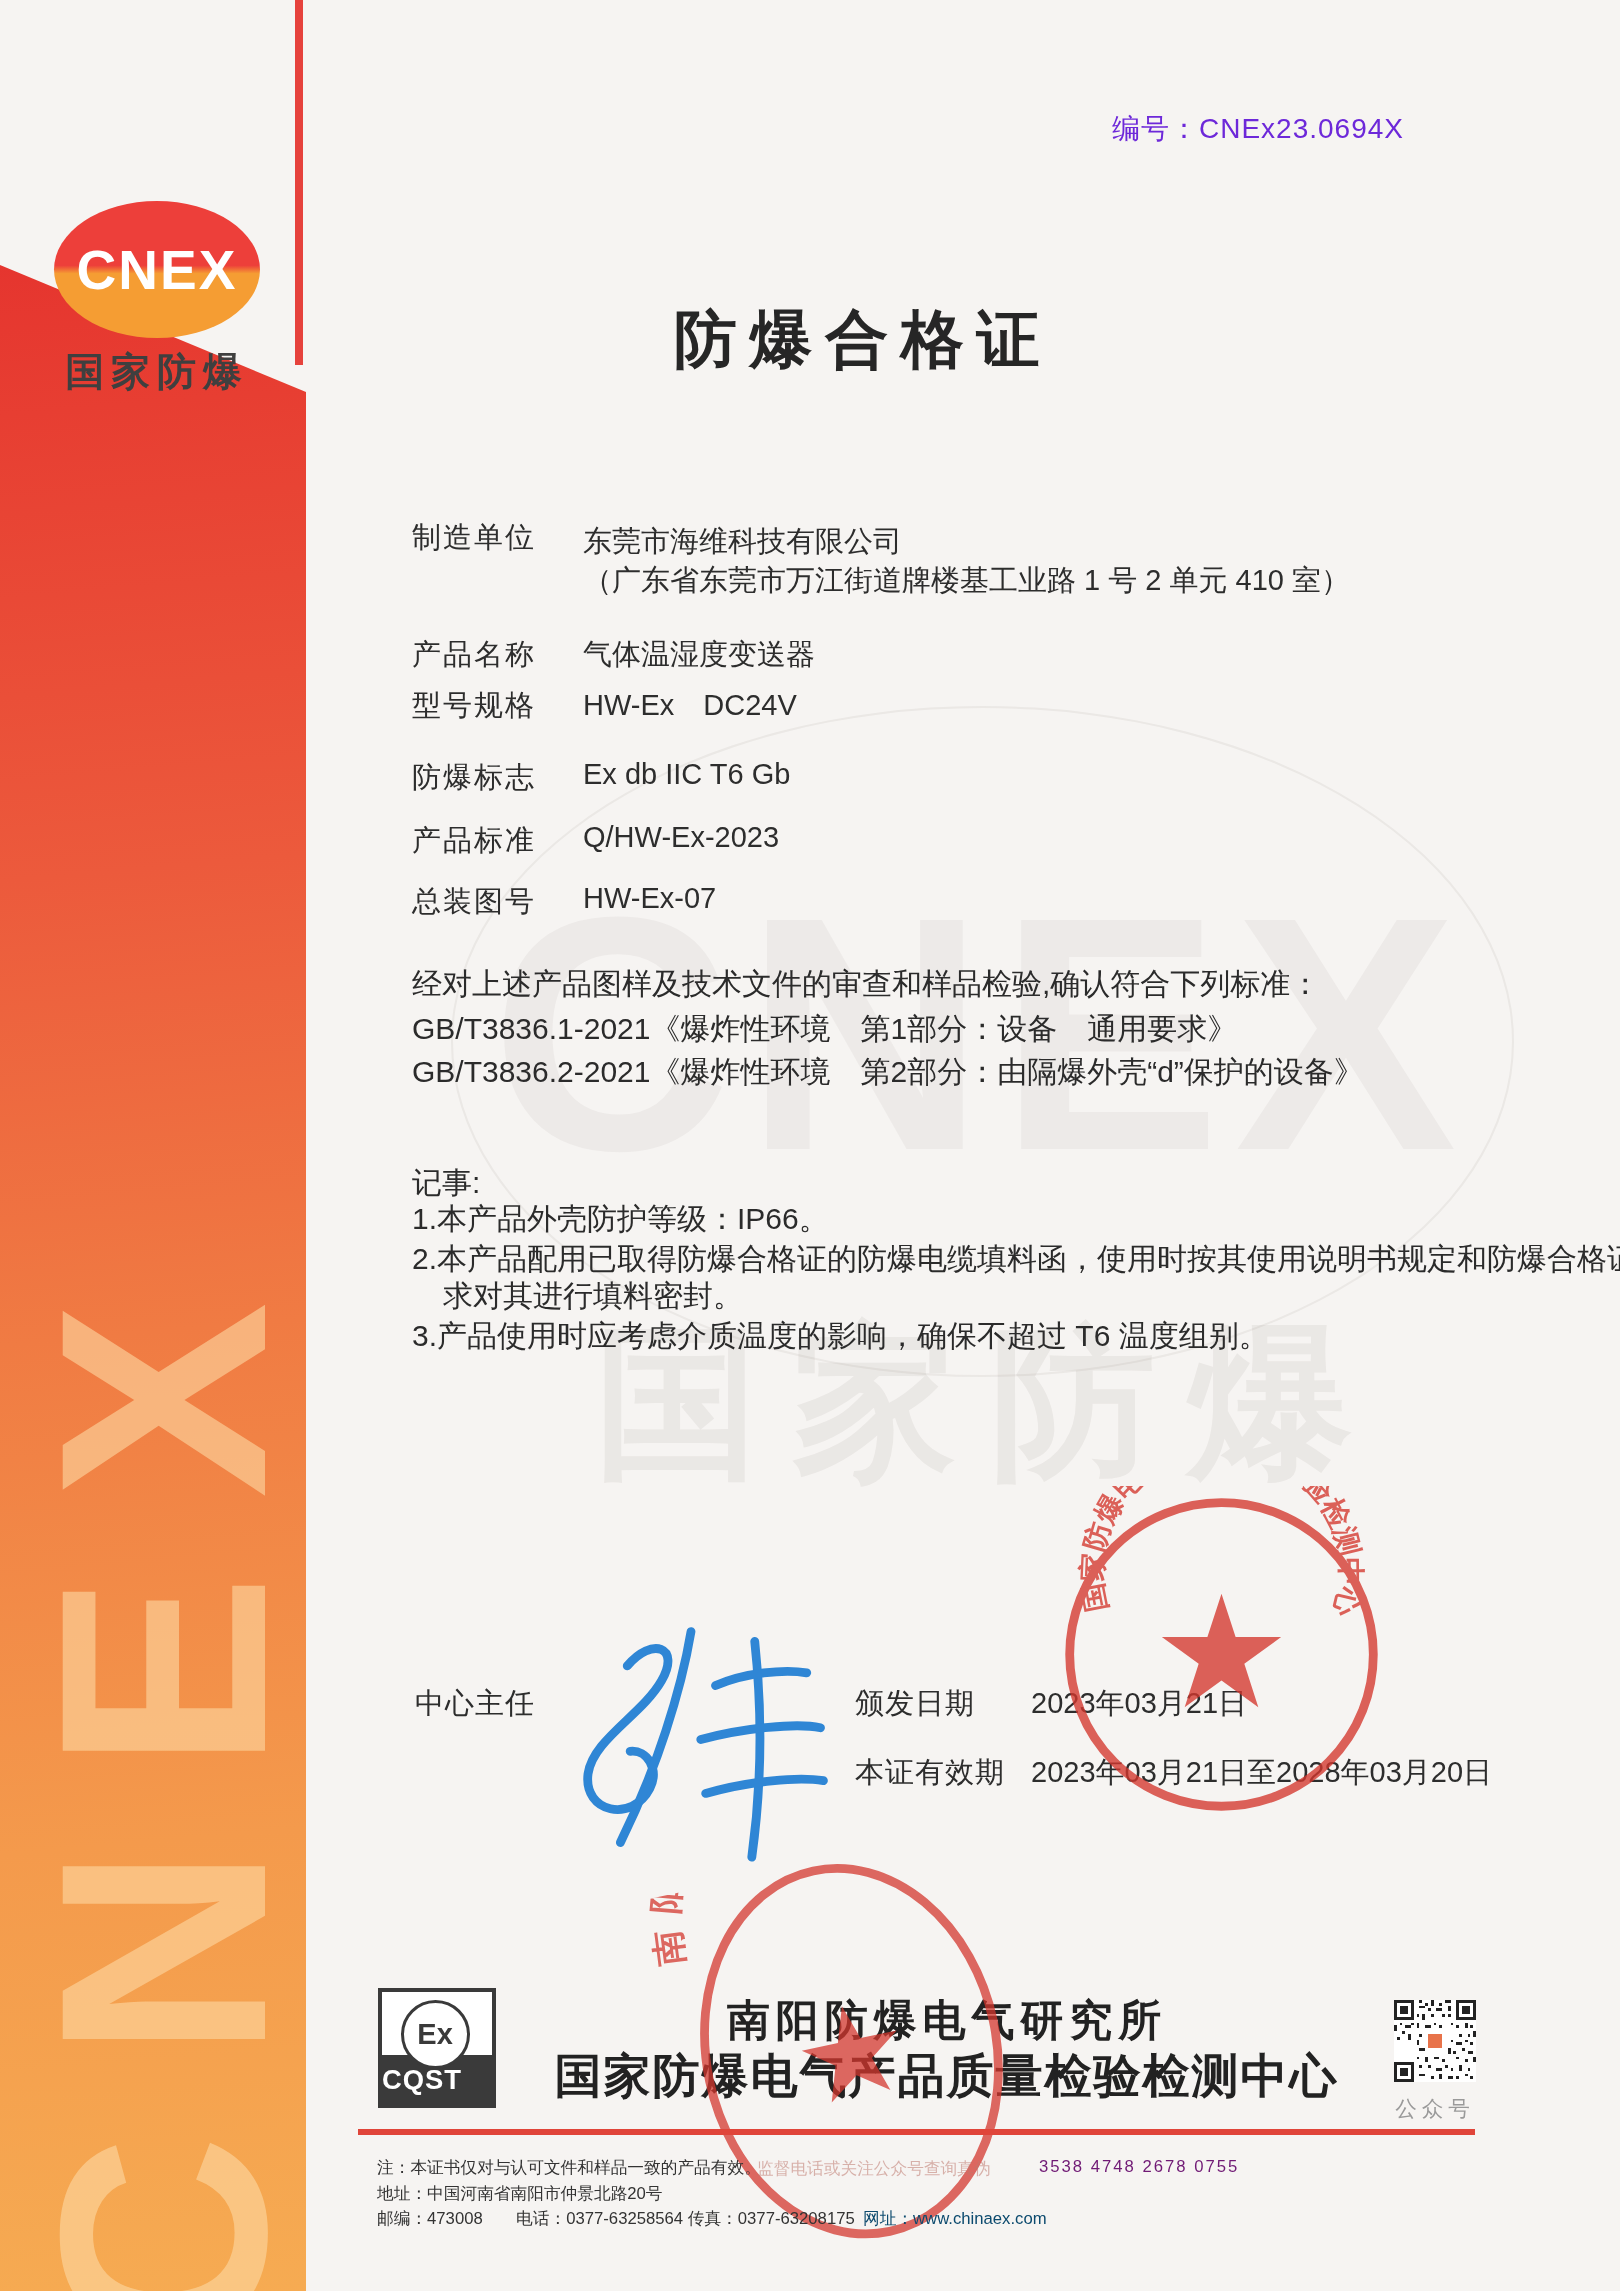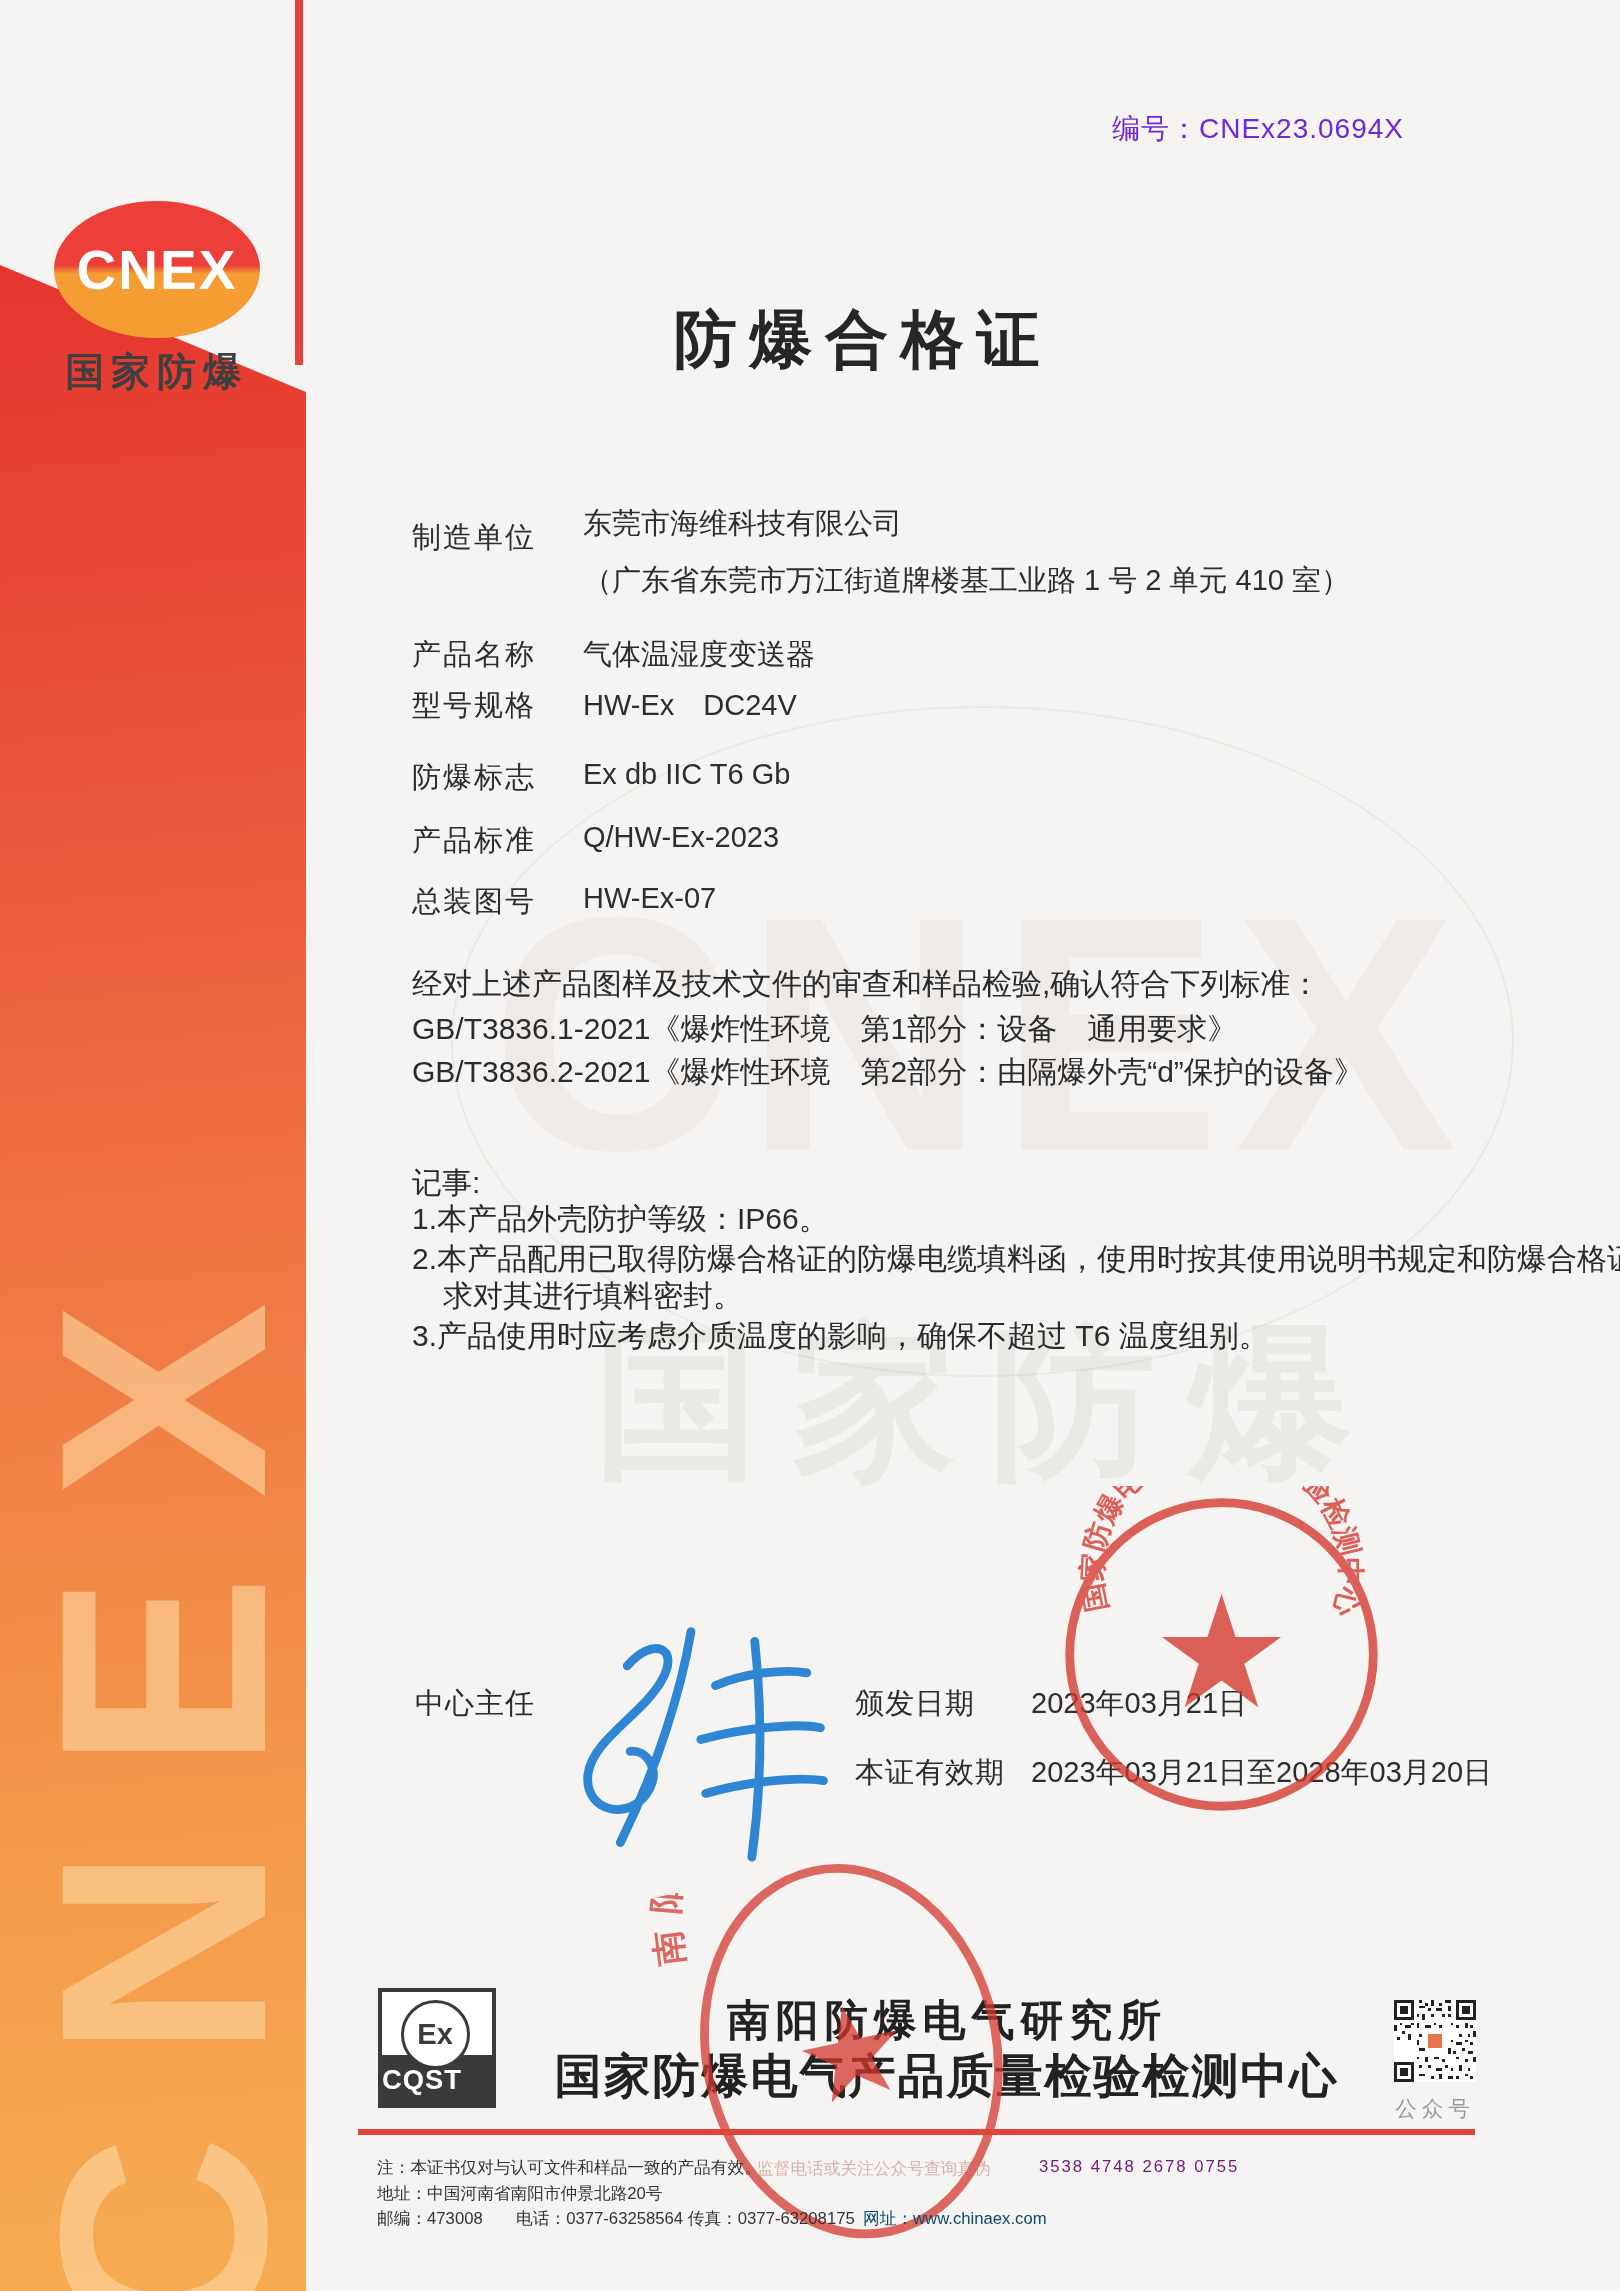--- a/index.html
+++ b/index.html
@@ -110,21 +110,21 @@
   <div class="abs" id="logo-subtitle">国家防爆</div>
 
   <div class="abs wm" id="wm-ellipse"></div>
   <div class="abs wm" id="wm-cnex">CNEX</div>
   <div class="abs wm" id="wm-text">国家防爆</div>
 
   <div class="abs" id="cert-no">编号：CNEx23.0694X</div>
   <div class="abs" id="title">防爆合格证</div>
 
   <div class="abs flabel" style="top:518px;">制造单位</div>
-  <div class="abs fvalue" style="top:504px;text-align:right;">东莞市海维科技有限公司</div>
+  <div class="abs fvalue" style="top:522px;text-align:right;">东莞市海维科技有限公司</div>
   <div class="abs fvalue" style="top:561px;">（广东省东莞市万江街道牌楼基工业路 1 号 2 单元 410 室）</div>
 
   <div class="abs flabel" style="top:635px;">产品名称</div>
   <div class="abs fvalue" style="top:635px;">气体温湿度变送器</div>
 
   <div class="abs flabel" style="top:686px;">型号规格</div>
   <div class="abs fvalue" style="top:686px;">HW-Ex　DC24V</div>
 
   <div class="abs flabel" style="top:758px;">防爆标志</div>
   <div class="abs fvalue" style="top:758px;">Ex db IIC T6 Gb</div>

